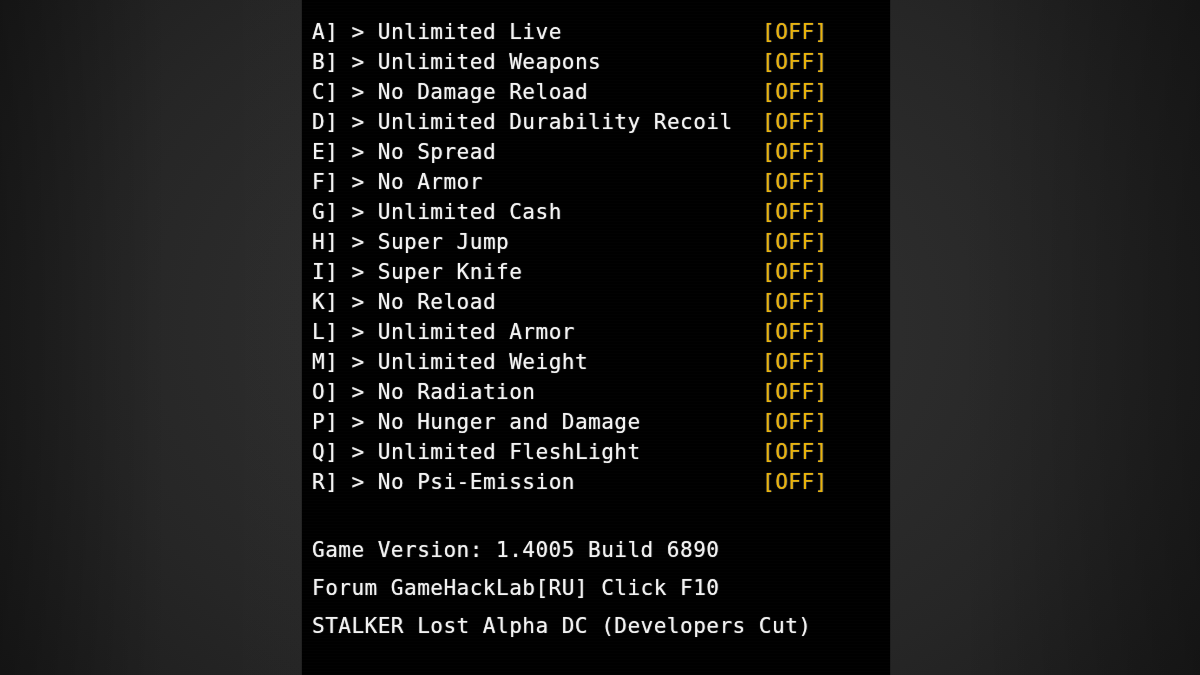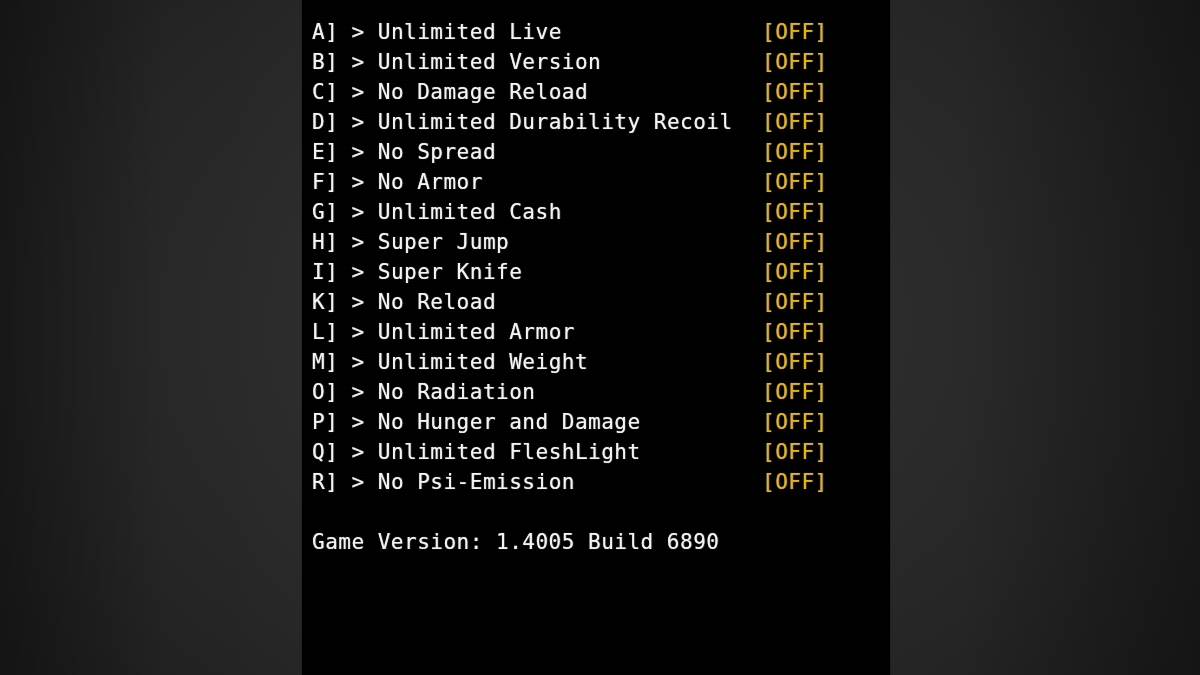--- a/index.html
+++ b/index.html
@@ -105,51 +105,54 @@
     height:30px;
     line-height:30px;
     white-space:pre;
     font-family:"DejaVu Sans Mono","Liberation Mono",monospace;
     font-size:21px;
     letter-spacing:.5px;
     color:#f2f2f2;
     text-shadow:
        0 0 1px rgba(255,255,255,.55),
        1px 0 0 rgba(255,255,255,.12);
+    margin-top: 8px;
   }
 </style>
 </head>
 <body>
 
 <div id="backdrop">
 
   <div id="console-panel">
     <div id="console-inner">
 
       <div id="cheat-list">
           <div class="row"><span class="key">A]</span> <span class="arrow">&gt;</span> <span class="label">Unlimited Live</span><span class="state">[OFF]</span></div>
-          <div class="row"><span class="key">B]</span> <span class="arrow">&gt;</span> <span class="label">Unlimited Version</span><span class="state">[OFF]</span></div>
+          <div class="row"><span class="key">B]</span> <span class="arrow">&gt;</span> <span class="label">Unlimited Weapons</span><span class="state">[OFF]</span></div>
           <div class="row"><span class="key">C]</span> <span class="arrow">&gt;</span> <span class="label">No Damage Reload</span><span class="state">[OFF]</span></div>
           <div class="row"><span class="key">D]</span> <span class="arrow">&gt;</span> <span class="label">Unlimited Durability Recoil</span><span class="state">[OFF]</span></div>
           <div class="row"><span class="key">E]</span> <span class="arrow">&gt;</span> <span class="label">No Spread</span><span class="state">[OFF]</span></div>
           <div class="row"><span class="key">F]</span> <span class="arrow">&gt;</span> <span class="label">No Armor</span><span class="state">[OFF]</span></div>
           <div class="row"><span class="key">G]</span> <span class="arrow">&gt;</span> <span class="label">Unlimited Cash</span><span class="state">[OFF]</span></div>
           <div class="row"><span class="key">H]</span> <span class="arrow">&gt;</span> <span class="label">Super Jump</span><span class="state">[OFF]</span></div>
           <div class="row"><span class="key">I]</span> <span class="arrow">&gt;</span> <span class="label">Super Knife</span><span class="state">[OFF]</span></div>
           <div class="row"><span class="key">K]</span> <span class="arrow">&gt;</span> <span class="label">No Reload</span><span class="state">[OFF]</span></div>
           <div class="row"><span class="key">L]</span> <span class="arrow">&gt;</span> <span class="label">Unlimited Armor</span><span class="state">[OFF]</span></div>
           <div class="row"><span class="key">M]</span> <span class="arrow">&gt;</span> <span class="label">Unlimited Weight</span><span class="state">[OFF]</span></div>
           <div class="row"><span class="key">O]</span> <span class="arrow">&gt;</span> <span class="label">No Radiation</span><span class="state">[OFF]</span></div>
           <div class="row"><span class="key">P]</span> <span class="arrow">&gt;</span> <span class="label">No Hunger and Damage</span><span class="state">[OFF]</span></div>
           <div class="row"><span class="key">Q]</span> <span class="arrow">&gt;</span> <span class="label">Unlimited FleshLight</span><span class="state">[OFF]</span></div>
           <div class="row"><span class="key">R]</span> <span class="arrow">&gt;</span> <span class="label">No Psi-Emission</span><span class="state">[OFF]</span></div>
         </div>
 
       <div class="spacer"></div>
 
       <div class="footer-line">Game Version: 1.4005 Build 6890</div>
 
+      <div class="footer-line">Forum GameHackLab[RU] Click F10</div>
 
+      <div class="footer-line">STALKER Lost Alpha DC (Developers Cut)</div>
 
     </div>
   </div>
 
 </div>
 
 </body></html>

